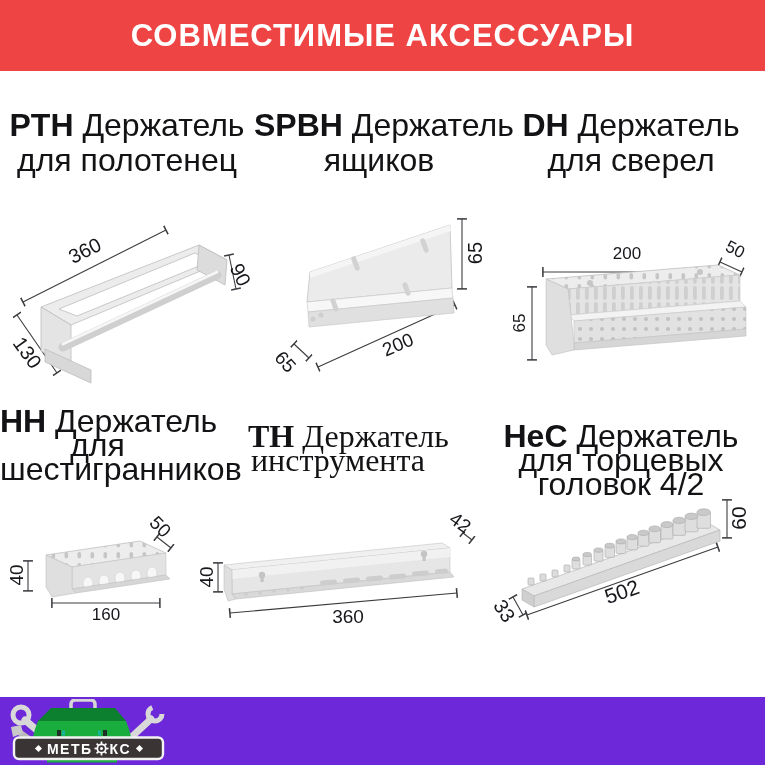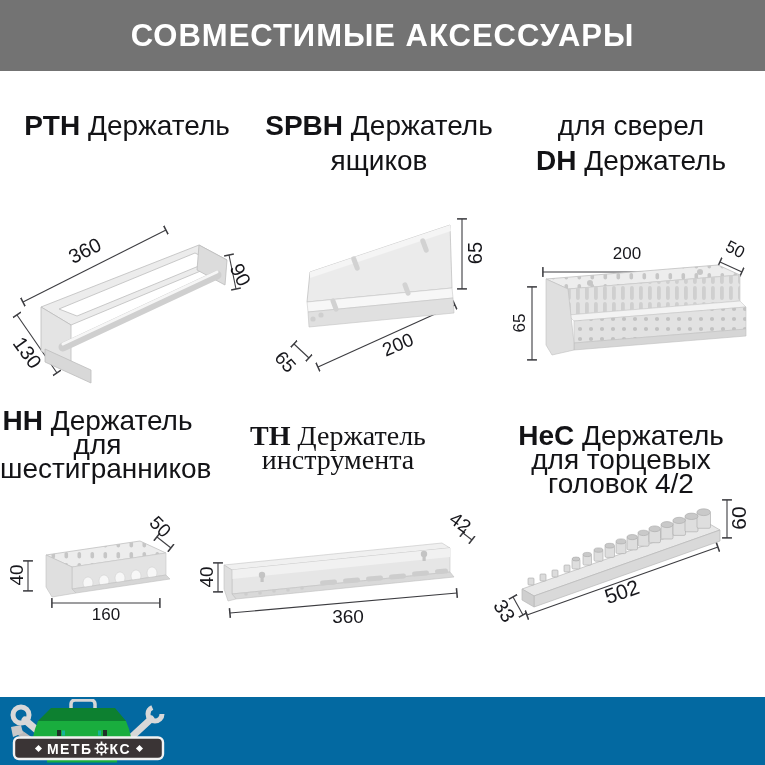--- a/index.html
+++ b/index.html
@@ -1,33 +1,33 @@
 <!DOCTYPE html>
 <html><head>
 <meta charset="utf-8">
 <style>
   html,body{margin:0;padding:0;background:#fff;}
   .page{position:relative;width:765px;height:765px;background:#ffffff;overflow:hidden;
         font-family:"Liberation Sans",sans-serif;}
   
-  .topbar{position:absolute;left:0;top:0;width:765px;height:71px;background:#737373;
+  .topbar{position:absolute;left:0;top:0;width:765px;height:71px;background:#ef4444;
           display:flex;align-items:center;justify-content:center;}
   .topbar h1{margin:0;color:#ffffff;font-size:31px;font-weight:700;letter-spacing:1px;}
   
-  .ptitle{position:absolute;text-align:center;color:#131316;font-size:28px;}
+  .ptitle{position:absolute;text-align:center;color:#131316;font-size:32px;}
   .row1t{line-height:35px;}
   .row2t{line-height:24px;}
   .ptitle b{font-weight:700;}
   .ptitle b::after{content:"\00a0";}
   
   .fig{position:absolute;}
   .fig svg{position:absolute;left:0;top:0;}
   .dim{position:absolute;color:#17171c;white-space:nowrap;font-weight:400;}
   
-  .botbar{position:absolute;left:0;bottom:0;width:765px;height:68px;background:#0369a1;}
+  .botbar{position:absolute;left:0;bottom:0;width:765px;height:68px;background:#6d28d9;}
   .logo{position:absolute;left:7px;bottom:2px;width:162px;height:64px;}
   .brandrow{position:absolute;left:8px;top:39px;width:148px;height:21px;display:flex;
             align-items:center;justify-content:center;color:#fff;font-size:14px;font-weight:700;
             letter-spacing:1.5px;}
   .diamond{width:5px;height:5px;background:#fff;transform:rotate(45deg);margin:0 6px;flex:0 0 auto;}
   .gearwrap{margin:0 1px;display:flex;align-items:center;}
 </style>
 </head>
 <body>
 
@@ -52,28 +52,29 @@
       </pattern>
     </defs>
   </svg>
 
   <header class="topbar">
     <h1>СОВМЕСТИМЫЕ АКСЕССУАРЫ</h1>
   </header>
 
   <div class="ptitle row1t" style="left:2px;top:108px;width:250px;">
     <div><b>PTH</b><span>Держатель</span></div>
+    <div>для полотенец</div>
   </div>
   <div class="ptitle row1t" style="left:254px;top:108px;width:250px;">
     <div><b>SPBH</b><span>Держатель</span></div>
     <div>ящиков</div>
   </div>
   <div class="ptitle row1t" style="left:506px;top:108px;width:250px;">
+    <div><b>DH</b><span>Держатель</span></div>
     <div>для сверел</div>
-    <div><b>DH</b><span>Держатель</span></div>
   </div>
 
   <div class="fig" style="left:3px;top:205px;width:250px;height:200px;">
     <svg width="250" height="200" viewBox="0 0 250 200">
       <g stroke="#3c3c40" stroke-width="1.1">
         <line x1="20" y1="97" x2="163" y2="25" marker-start="url(#tick)" marker-end="url(#tick)"></line>
         <line x1="226" y1="50" x2="233" y2="84" marker-start="url(#tick)" marker-end="url(#tick)"></line>
         <line x1="14" y1="110" x2="54" y2="168" marker-start="url(#tick)" marker-end="url(#tick)"></line>
       </g>
       <path d="M38,102 L196,40 L224,55 L68,120 Z M56,104 L192,48 L208,56 L74,111 Z" fill="#ececec" fill-rule="evenodd" stroke="#bdbdbd" stroke-width="0.8"></path>

